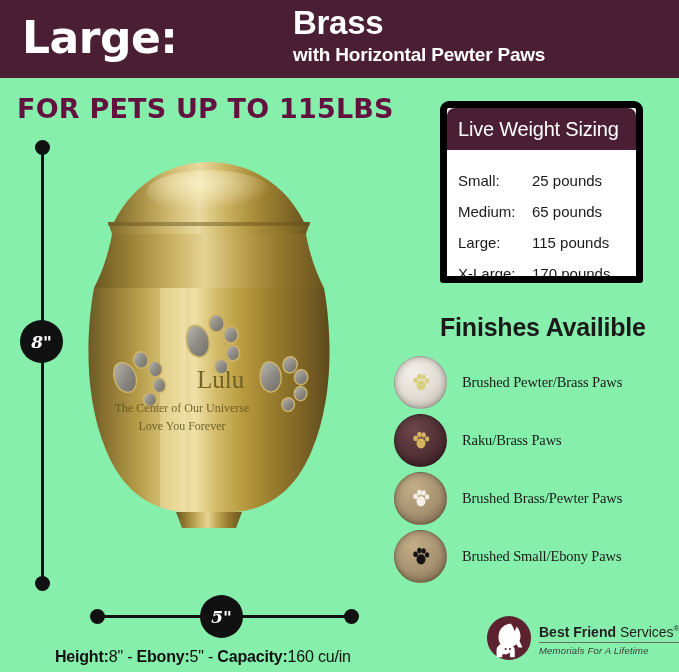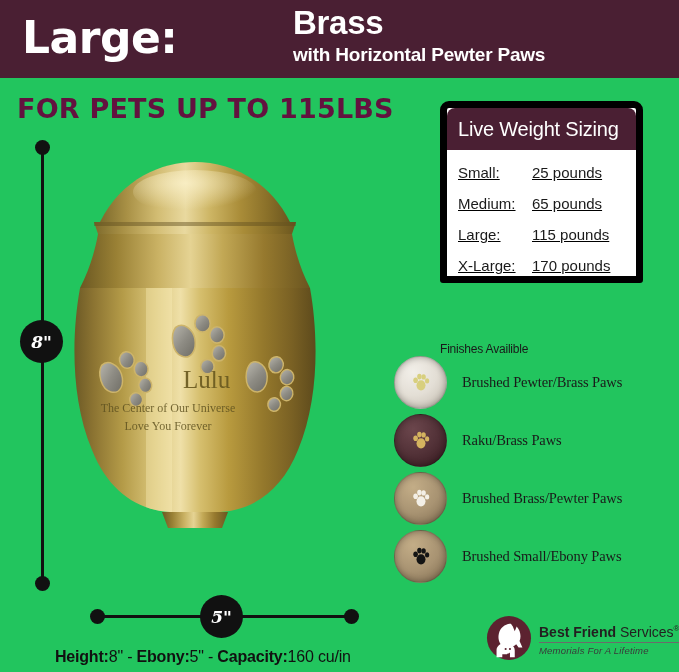--- a/index.html
+++ b/index.html
@@ -9,21 +9,21 @@
     background: #ffffff;
   }
   body {
     font-family: "Liberation Sans", sans-serif;
     -webkit-font-smoothing: antialiased;
   }
   #page {
     position: relative;
     width: 679px;
     height: 672px;
-    background: #22c55e;
+    background: #86efac;
     overflow: hidden;
   }
 
   
   #header-banner {
     position: absolute;
     left: 0;
     top: 0;
     width: 679px;
     height: 78px;
@@ -98,22 +98,21 @@
     padding-left: 11px;
     box-sizing: border-box;
   }
   #sizing-title {
     color: #ffffff;
     font-size: 20px;
     font-weight: normal;
     letter-spacing: -0.2px;
   }
   #sizing-rows {
-    padding: 7px 0 0 11px;
-    text-decoration: underline;
+    padding: 15px 0 0 11px;
   }
   .sizing-row {
     display: flex;
     font-size: 15px;
     color: #1a1a1a;
     line-height: 31px;
     height: 31px;
   }
   .sizing-row .sz-label {
     width: 74px;
@@ -122,24 +121,23 @@
   .sizing-row .sz-value {
     flex: 1;
   }
 
   
   #finishes-title {
     position: absolute;
     left: 440px;
     top: 313px;
     color: #1a1a1a;
-    font-size: 12px;
-    font-weight: normal;
+    font-size: 25px;
+    font-weight: bold;
     letter-spacing: -0.2px;
-    margin-top: 29px;
   }
   #finishes-list {
     position: absolute;
     left: 394px;
     top: 353px;
     width: 285px;
   }
   .finish-row {
     display: flex;
     align-items: center;
@@ -164,21 +162,21 @@
     color: #1a1a1a;
     letter-spacing: -0.1px;
     white-space: nowrap;
     font-family: Liberation Serif, serif;
   }
   .paw-svg { display: block; }
 
   
   #urn-wrap {
     position: absolute;
-    left: 50px;
+    left: 64px;
     top: 160px;
     width: 290px;
     height: 430px;
   }
 
   
   #dim-height {
     position: absolute;
     left: 30px;
     top: 140px;

